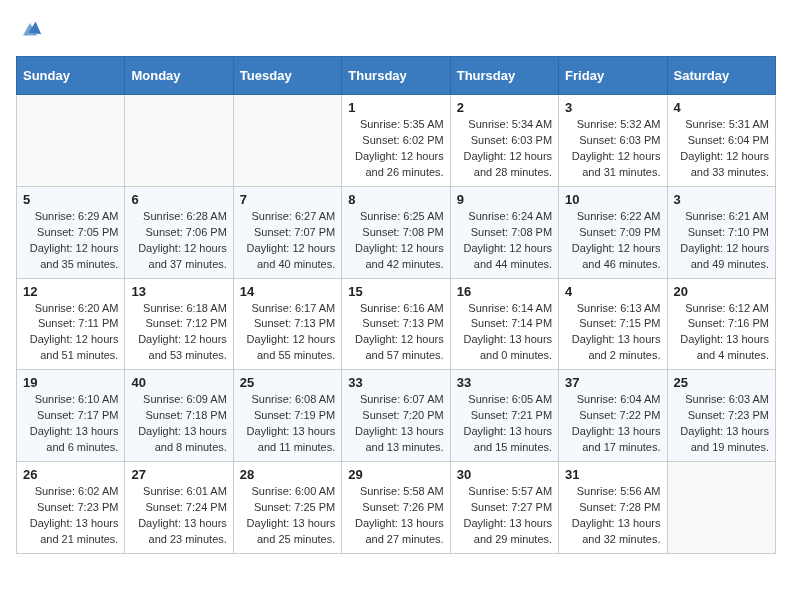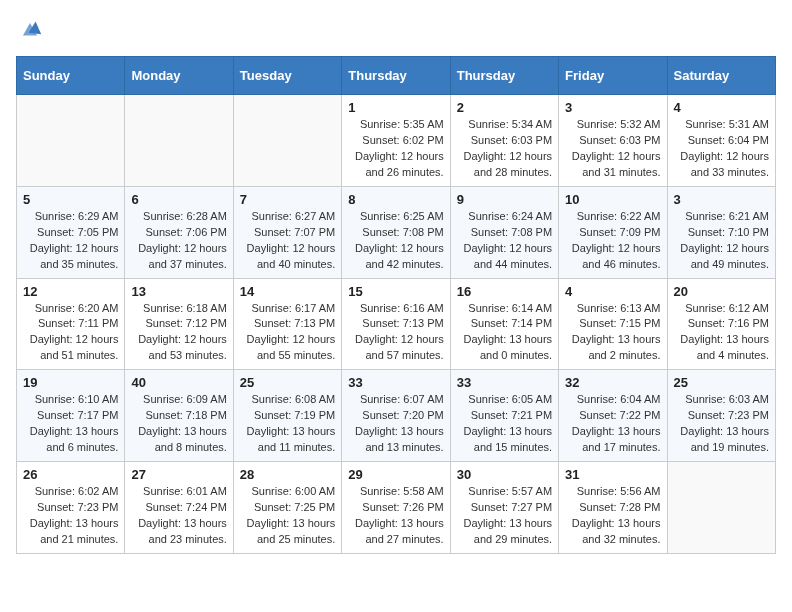--- a/index.html
+++ b/index.html
@@ -232,21 +232,21 @@
           </td>
           <td>
             <span class="day-num">33</span>
             <div class="day-info">Sunrise: 6:07 AM<br>Sunset: 7:20 PM<br>Daylight: 13 hours<br>and 13 minutes.</div>
           </td>
           <td>
             <span class="day-num">33</span>
             <div class="day-info">Sunrise: 6:05 AM<br>Sunset: 7:21 PM<br>Daylight: 13 hours<br>and 15 minutes.</div>
           </td>
           <td>
-            <span class="day-num">32</span>
+            <span class="day-num">37</span>
             <div class="day-info">Sunrise: 6:04 AM<br>Sunset: 7:22 PM<br>Daylight: 13 hours<br>and 17 minutes.</div>
           </td>
           <td>
             <span class="day-num">25</span>
             <div class="day-info">Sunrise: 6:03 AM<br>Sunset: 7:23 PM<br>Daylight: 13 hours<br>and 19 minutes.</div>
           </td>
         </tr>
         <tr>
           <td>
             <span class="day-num">26</span>

